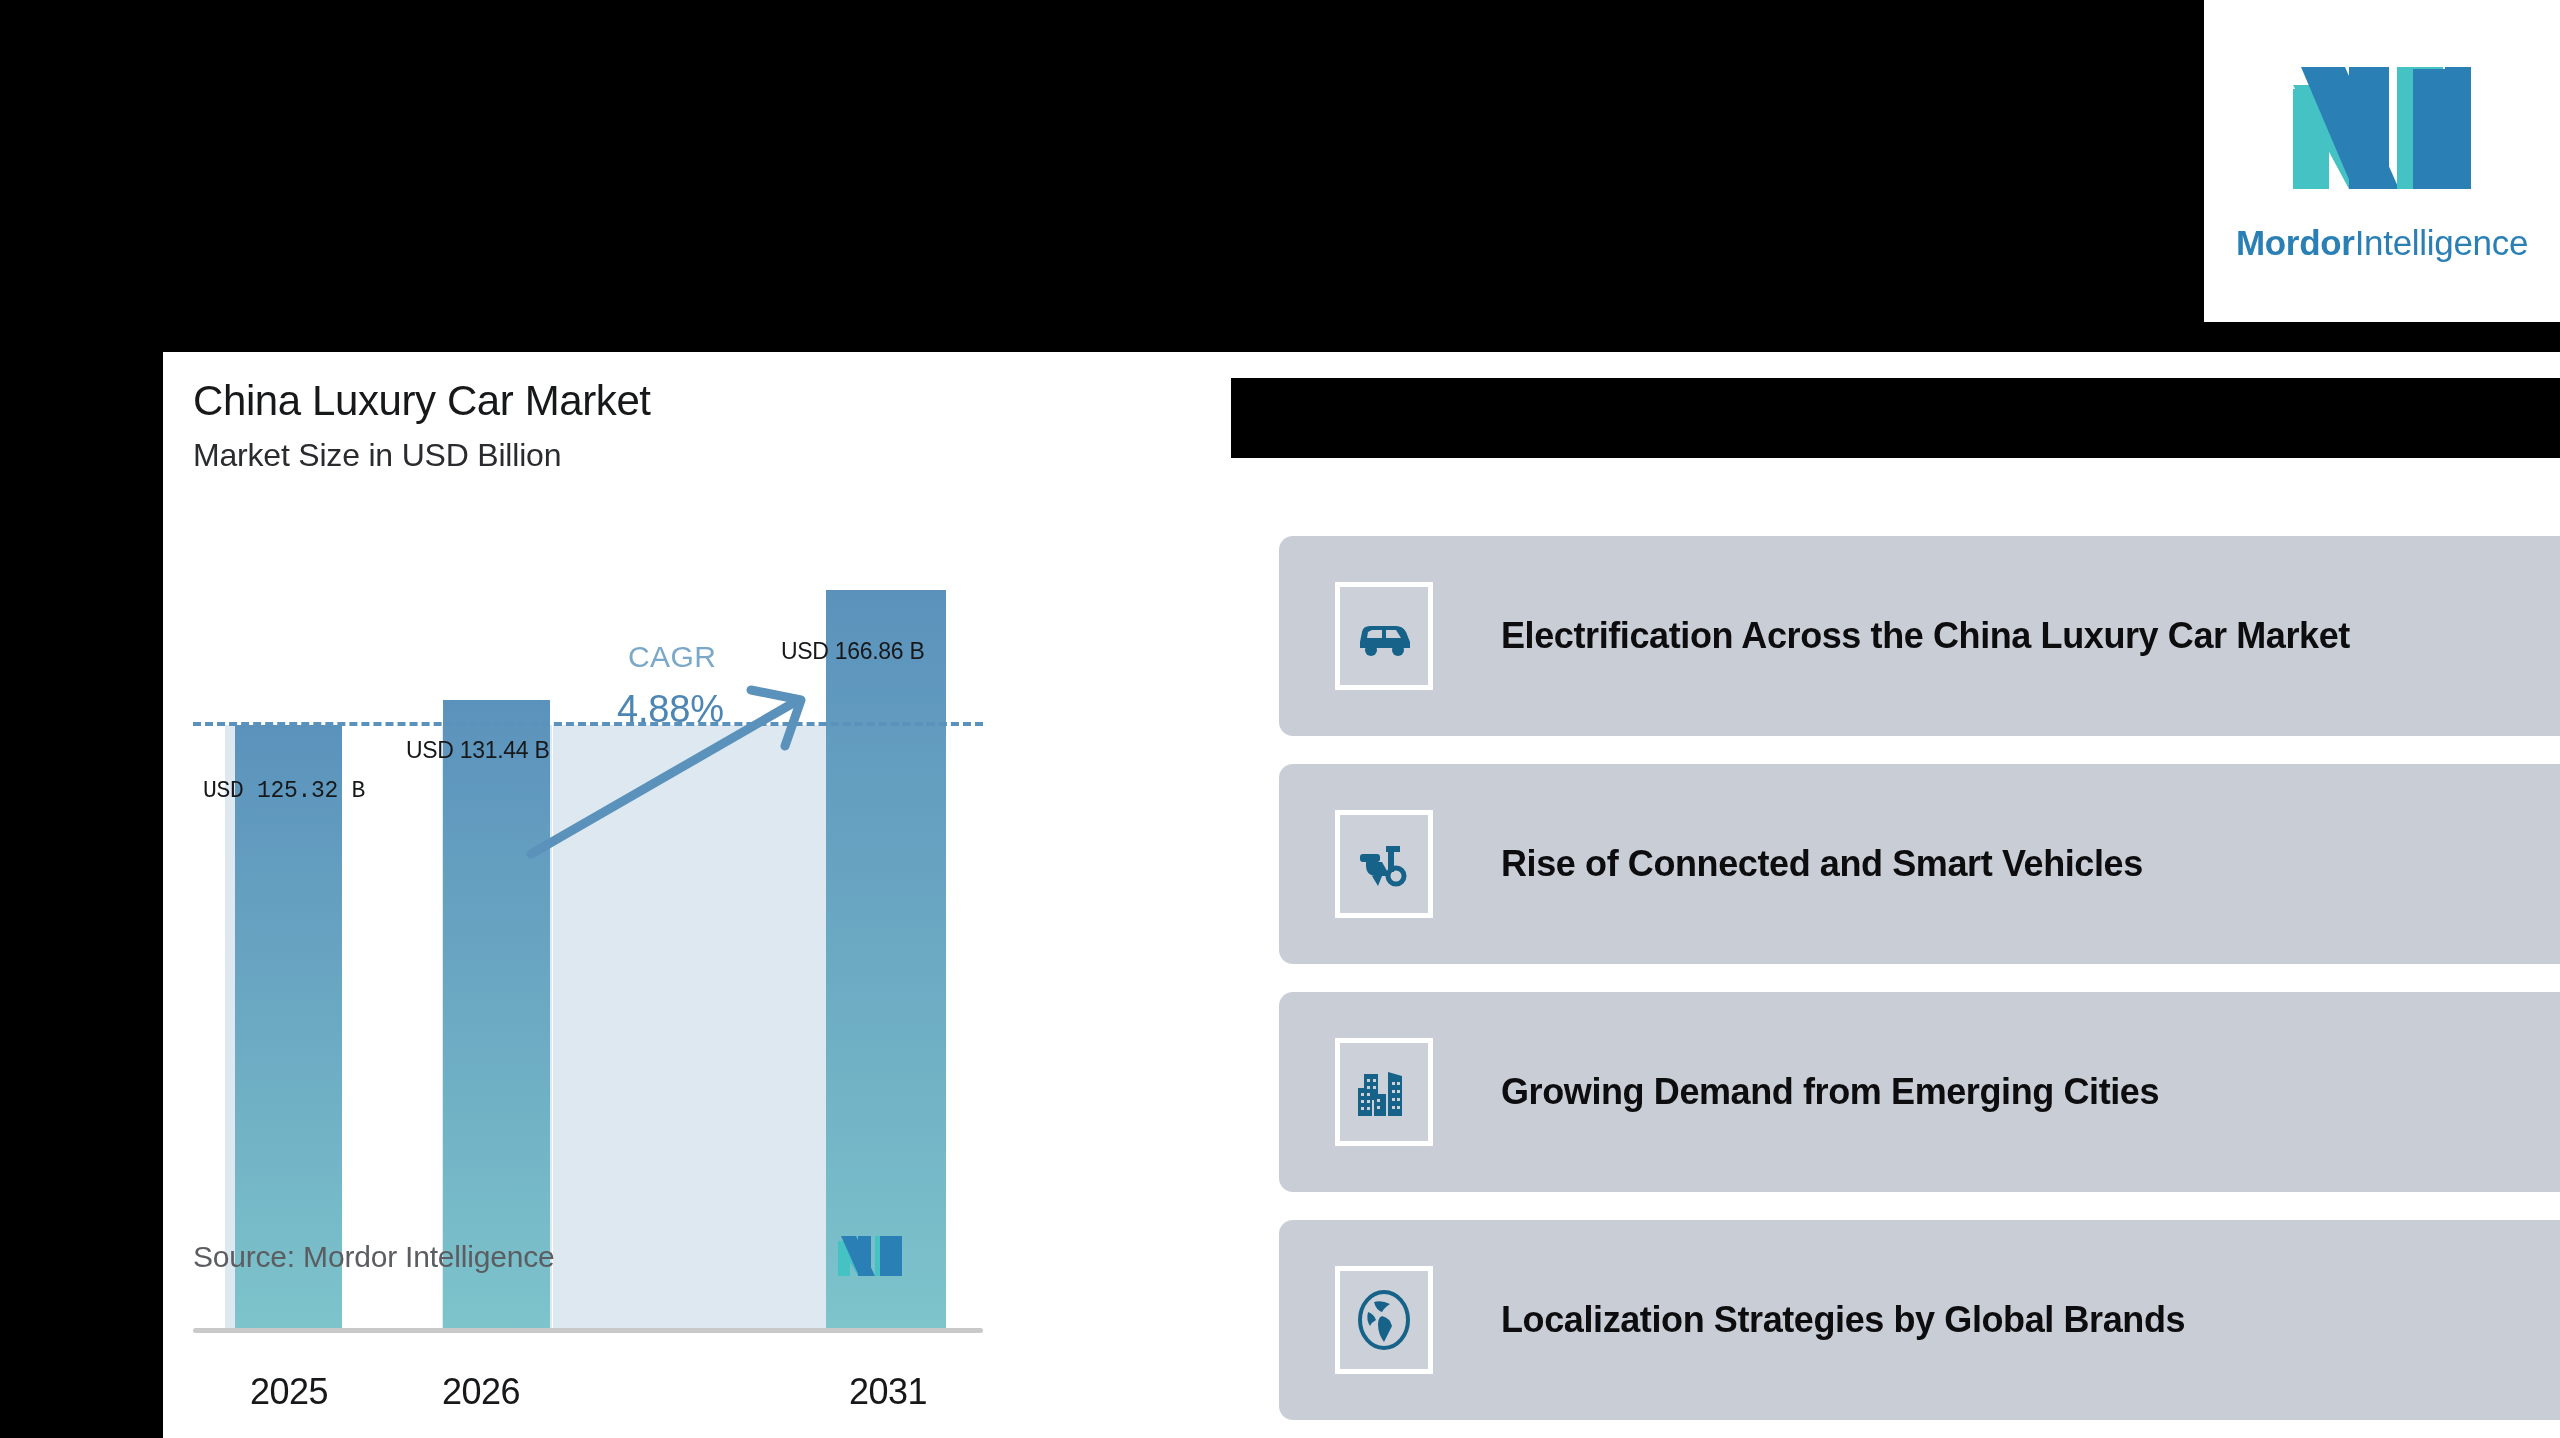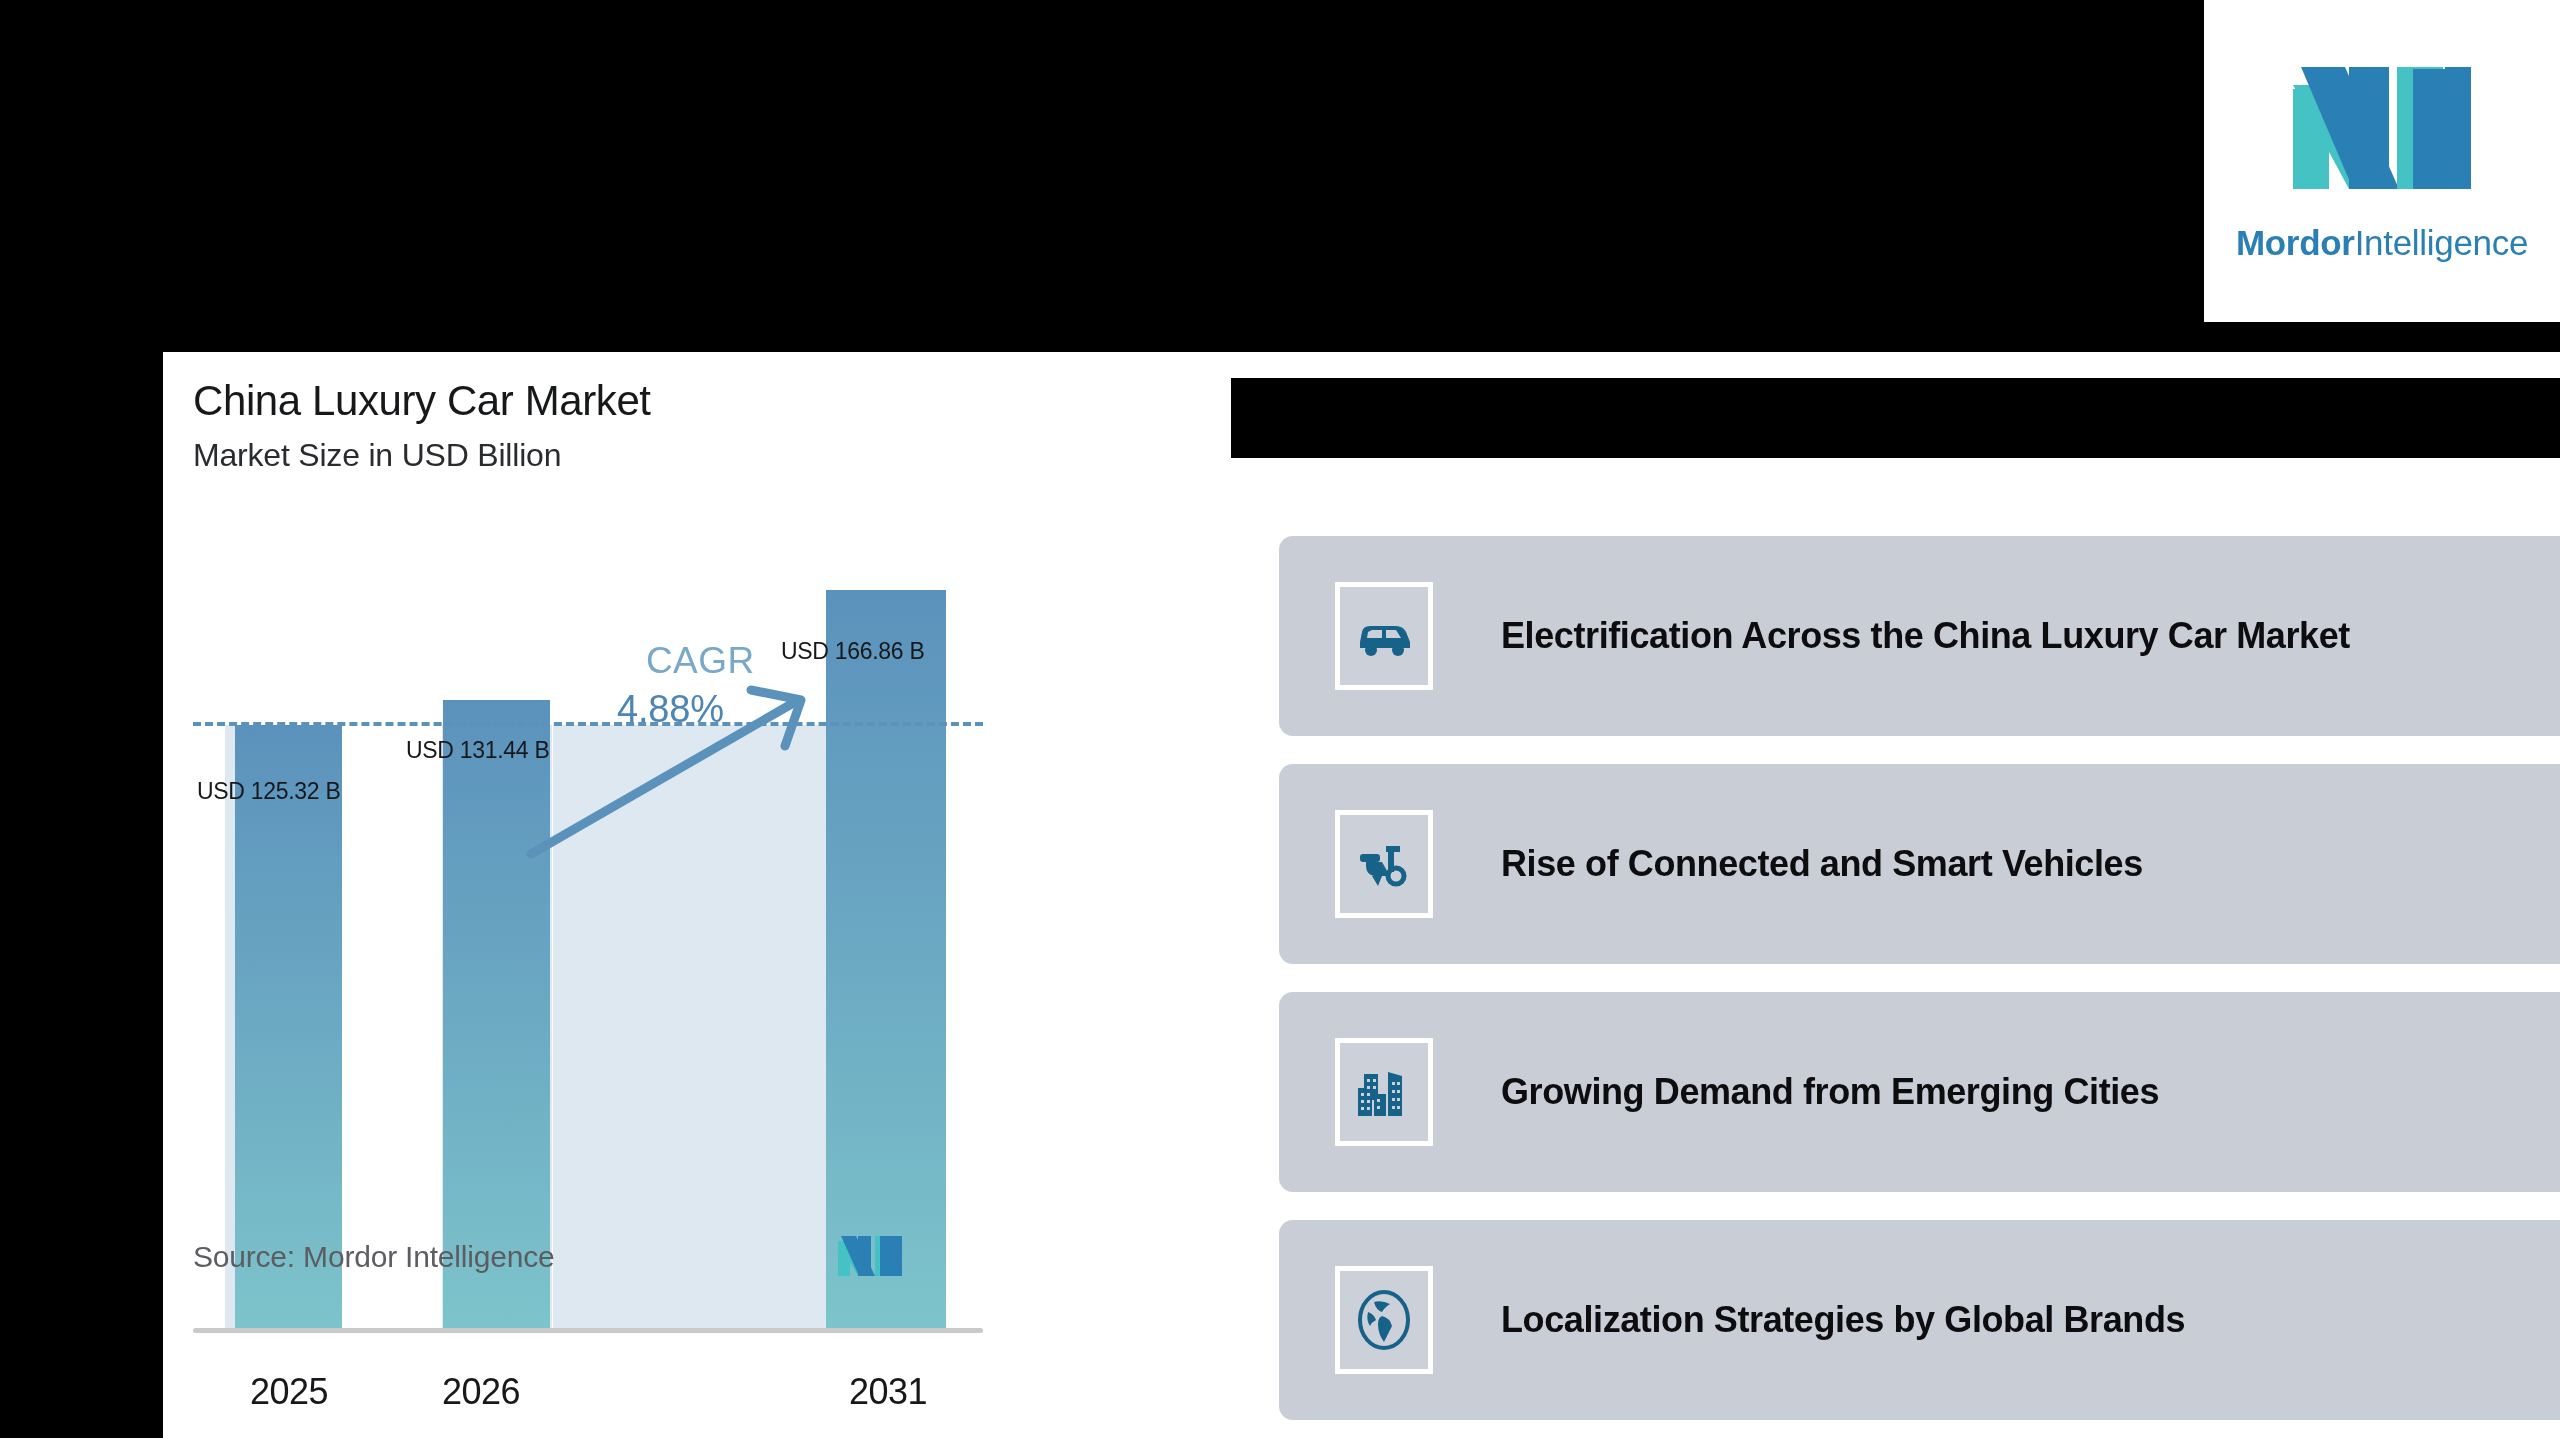--- a/index.html
+++ b/index.html
@@ -63,27 +63,27 @@
 
   #axis-line {
     position:absolute; left:0px; bottom:104px; width:790px; height:5px;
     background:#c9c9c9; border-radius:3px;
   }
 
   .bar-label {
     position:absolute; font-size:23px; color:#17181a;
     letter-spacing:-0.3px; white-space:nowrap;
   }
-  #label-2025 { left:4px;  top:236px; }
+  #label-2025 { left:10px;  top:236px;font-family:Liberation Mono, monospace; }
   #label-2026 { left:213px; top:195px; }
   #label-2031 { left:588px; top:96px; }
 
   #cagr-word {
-    position:absolute; left:453px; top:98px;
-    font-size:37px; color:#7aa8c8; letter-spacing:0.4px;
+    position:absolute; left:435px; top:98px;
+    font-size:30px; color:#7aa8c8; letter-spacing:0.4px;
   }
   #cagr-value {
     position:absolute; left:424px; top:146px;
     font-size:38px; color:#4d85b4; letter-spacing:-0.2px;
   }
 
   #arrow-svg { position:absolute; left:330px; top:140px; width:300px; height:180px; }
 
   .tick {
     position:absolute; bottom:24px; font-size:36px; color:#17181a;

